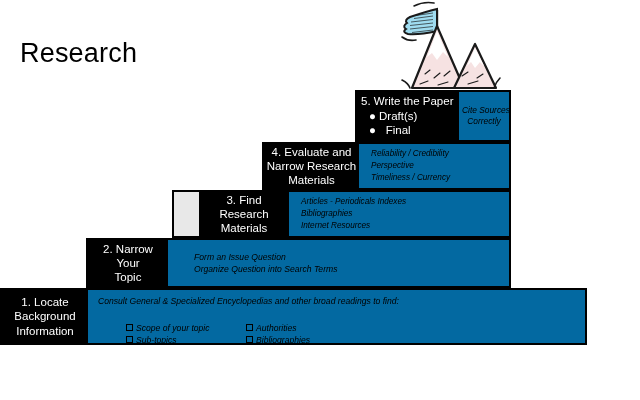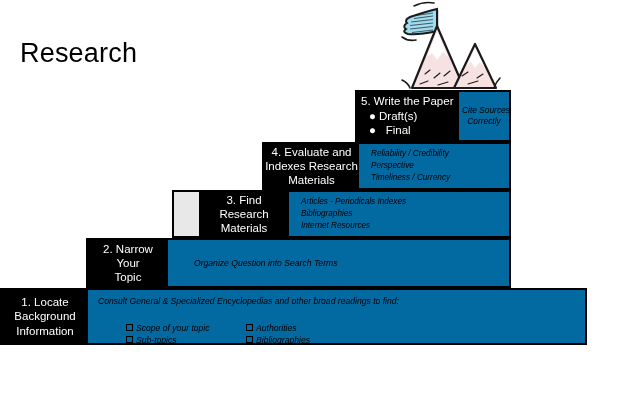--- a/index.html
+++ b/index.html
@@ -232,21 +232,21 @@
       <div class="body-lines">
         <div class="body-line">Cite Sources</div>
         <div class="body-line">Correctly</div>
       </div>
     </div>
   </div>
 
   <div class="step" id="step-4">
     <div class="step-label">
       <div>4. Evaluate and</div>
-      <div>Indexes Research</div>
+      <div>Narrow Research</div>
       <div>Materials</div>
     </div>
     <div class="step-body">
       <div class="body-lines">
         <div class="body-line">Reliability / Credibility</div>
         <div class="body-line">Perspective</div>
         <div class="body-line">Timeliness / Currency</div>
       </div>
     </div>
   </div>
@@ -267,20 +267,21 @@
   </div>
 
   <div class="step" id="step-2">
     <div class="step-label">
       <div>2. Narrow</div>
       <div>Your</div>
       <div>Topic</div>
     </div>
     <div class="step-body">
       <div class="body-lines">
+        <div class="body-line">Form an Issue Question</div>
         <div class="body-line">Organize Question into Search Terms</div>
       </div>
     </div>
   </div>
 
   <div class="step" id="step-1">
     <div class="step-label">
       <div>1. Locate</div>
       <div>Background</div>
       <div>Information</div>

